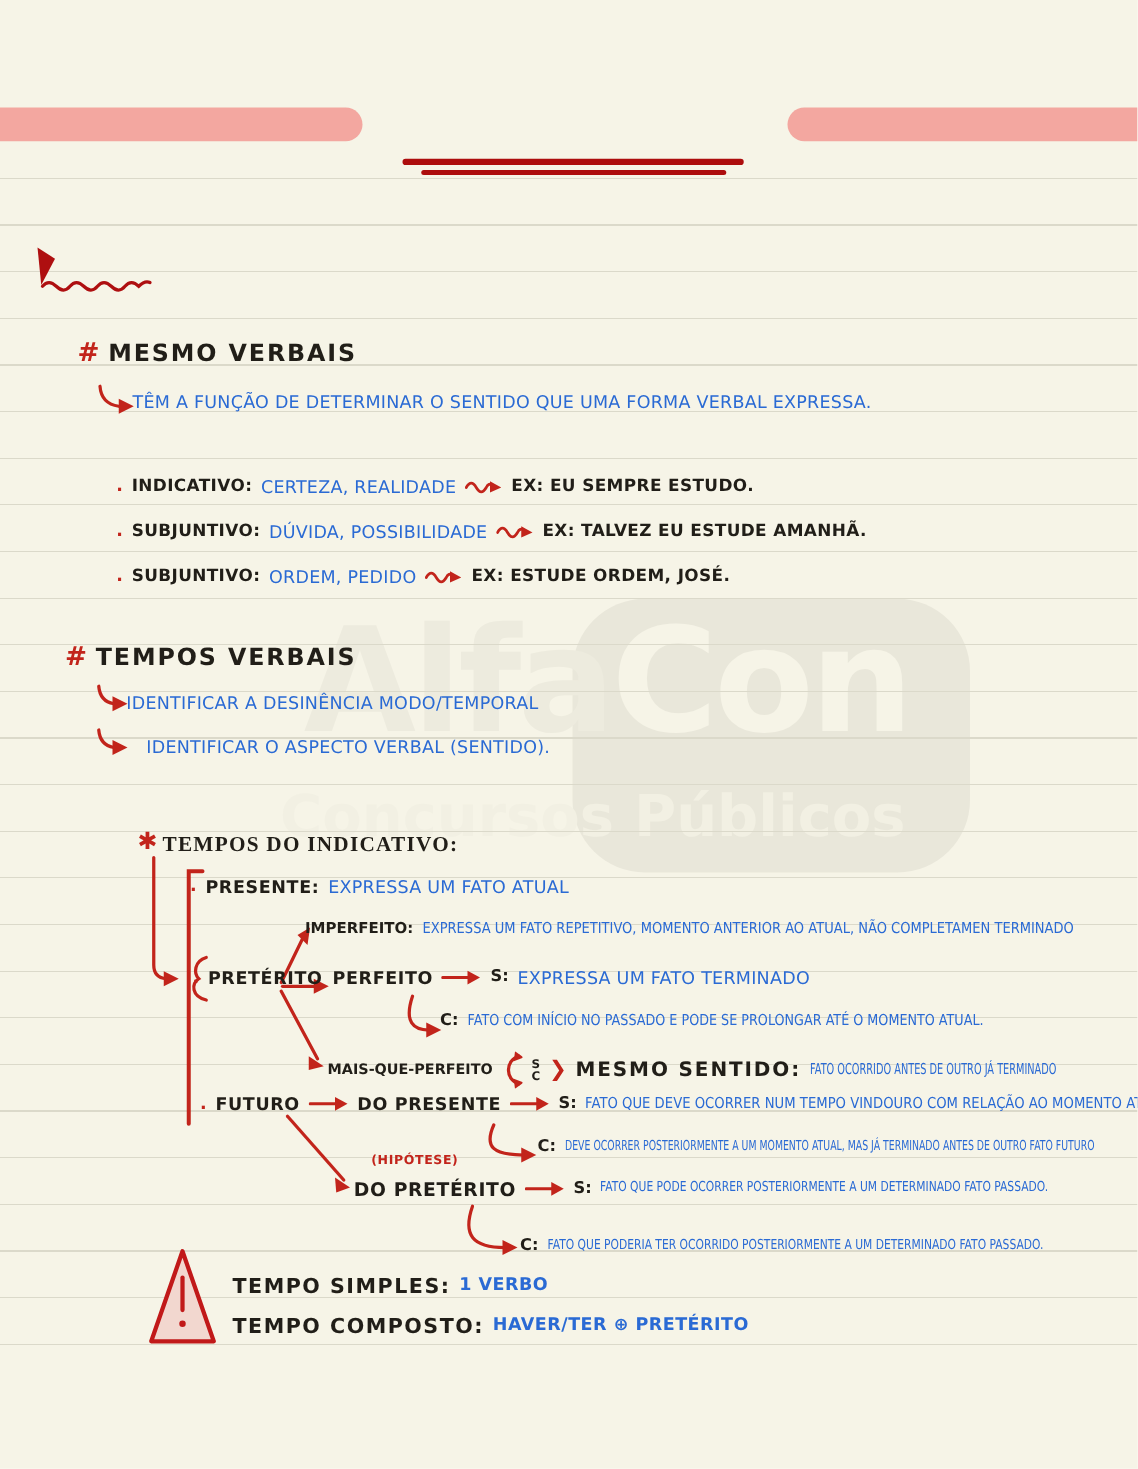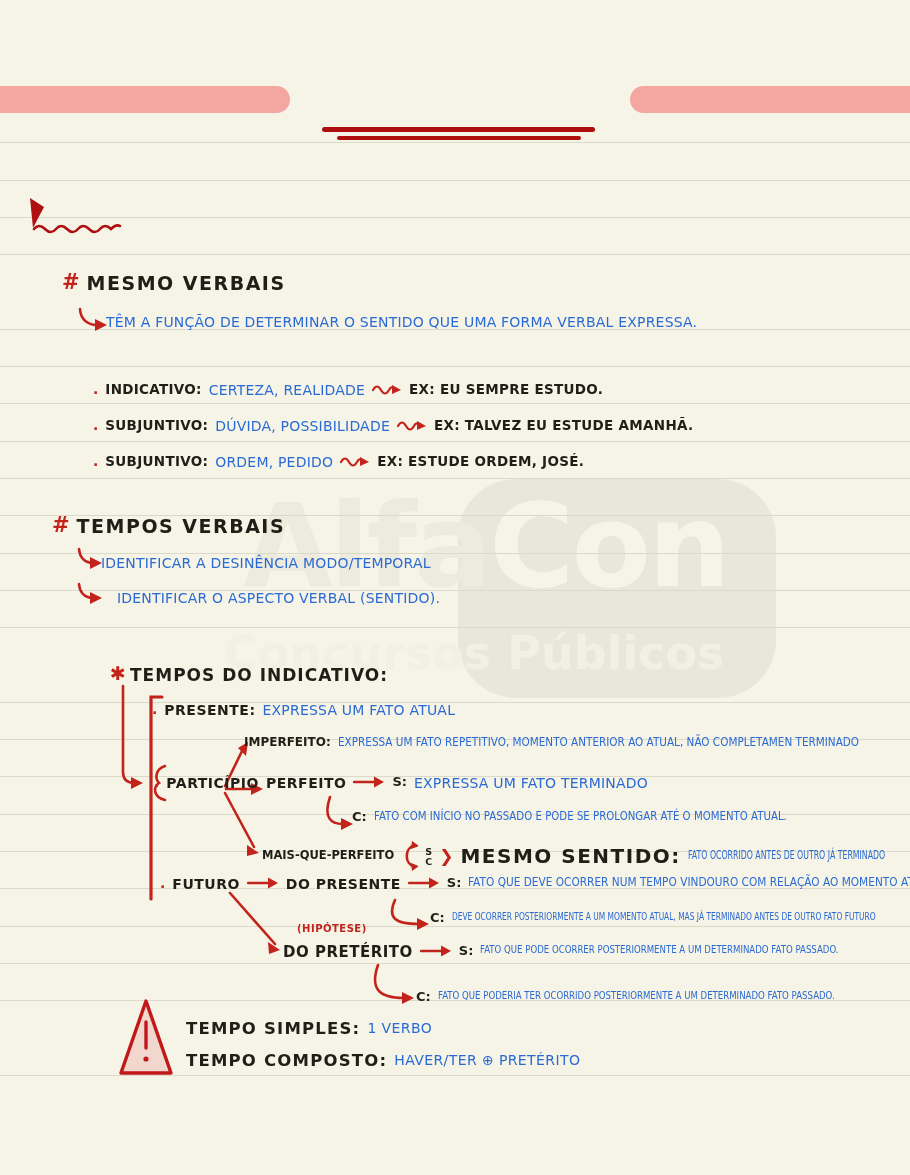--- a/index.html
+++ b/index.html
@@ -25,28 +25,28 @@
   .row{position:absolute;display:flex;align-items:flex-start;gap:7px;white-space:nowrap;line-height:1.15;}
   .row svg{flex:0 0 auto;}
   .h1{font-size:19px;letter-spacing:1.5px;font-weight:bold;}
   .hash{font-size:21px;font-weight:bold;line-height:.9;}
   .t{font-size:13.5px;letter-spacing:.3px;font-weight:bold;}
   .s{font-size:14px;letter-spacing:.2px;}
   .sm{font-size:12px;}
   .xs{font-size:11px;}
   .lbl{font-size:14px;font-weight:bold;letter-spacing:.5px;}
   .sc{font-size:13px;font-weight:bold;}
-  .mesmo{font-size:20px;font-weight:bold;letter-spacing:1.5px;}
+  .mesmo{font-size:16px;font-weight:bold;letter-spacing:1.5px;}
   .dot{color:#c2241b;font-weight:bold;font-size:14px;line-height:1;}
   .ast{position:absolute;left:110px;top:662px;font-size:19px;color:#c2241b;font-weight:bold;}
   .note{position:absolute;left:297px;top:923px;font-size:10px;color:#c2241b;font-weight:bold;letter-spacing:.5px;}
   .sqz{display:inline-block;transform-origin:0 50%;}
   .chev{font-size:17px;font-weight:bold;line-height:1;}
   .footlbl{font-size:16.5px;letter-spacing:1.2px;font-weight:bold;}
-  .footval{font-size:14px;font-weight:normal;letter-spacing:.4px;}
+  .footval{font-size:14px;font-weight:bold;letter-spacing:.4px;}
   #redlayer{position:absolute;left:0;top:0;pointer-events:none;}
   .colSC{display:flex;flex-direction:column;gap:0;font-size:9.5px;font-weight:bold;line-height:1.1;margin-top:2px;}
 </style>
 </head>
 <body>
 
 <div id="page">
 
   <div id="wm-badge"></div>
   <div id="wm-brand"><span class="wa">Alfa</span><span class="wc">Con</span></div>
@@ -150,37 +150,37 @@
   </div>
   <div class="row" style="left:101px;top:555px;">
     <span class="s b">IDENTIFICAR A DESINÊNCIA MODO/TEMPORAL</span>
   </div>
   <div class="row" style="left:101px;top:590px;margin-left:16px;">
     <span class="s b">IDENTIFICAR O ASPECTO VERBAL (SENTIDO).</span>
   </div>
 
   <span class="ast">✱</span>
   <div class="row" style="left:130px;top:666px;">
-    <span class="k" style="font-size:17px;font-weight:bold;letter-spacing:1px;">TEMPOS DO INDICATIVO:</span>
+    <span class="k" style="font-size:17px;font-weight:bold;letter-spacing:1px;font-family:Liberation Serif, serif;">TEMPOS DO INDICATIVO:</span>
   </div>
 
   <div class="row" style="left:152px;top:702px;">
     <span class="dot">.</span>
     <span class="lbl k">PRESENTE:</span>
     <span class="s b">EXPRESSA UM FATO ATUAL</span>
   </div>
 
   <div class="row" style="left:244px;top:736px;">
     <span class="sm k" style="font-weight:bold;">IMPERFEITO:</span>
     <span class="sm b sqz" style="transform:scaleX(.87);">EXPRESSA UM FATO REPETITIVO, MOMENTO ANTERIOR AO ATUAL, NÃO COMPLETAMEN TERMINADO</span>
   </div>
 
   <div class="row" style="left:154px;top:775px;">
     <span class="dot">.</span>
-    <span class="lbl k">PARTICÍPIO</span>
+    <span class="lbl k">PRETÉRITO</span>
   </div>
   <div class="row" style="left:266px;top:775px;text-align:right;">
     <span class="lbl k">PERFEITO</span>
     <svg width="32" height="13" viewBox="0 0 32 13">
         <path d="M1,7 H22" stroke="#c2241b" stroke-width="2.4" stroke-linecap="round"></path>
         <polygon points="21,1.5 31,7 21,12.5" fill="#c2241b"></polygon>
       </svg>
     <span class="sc k">S:</span>
     <span class="s b">EXPRESSA UM FATO TERMINADO</span>
   </div>

